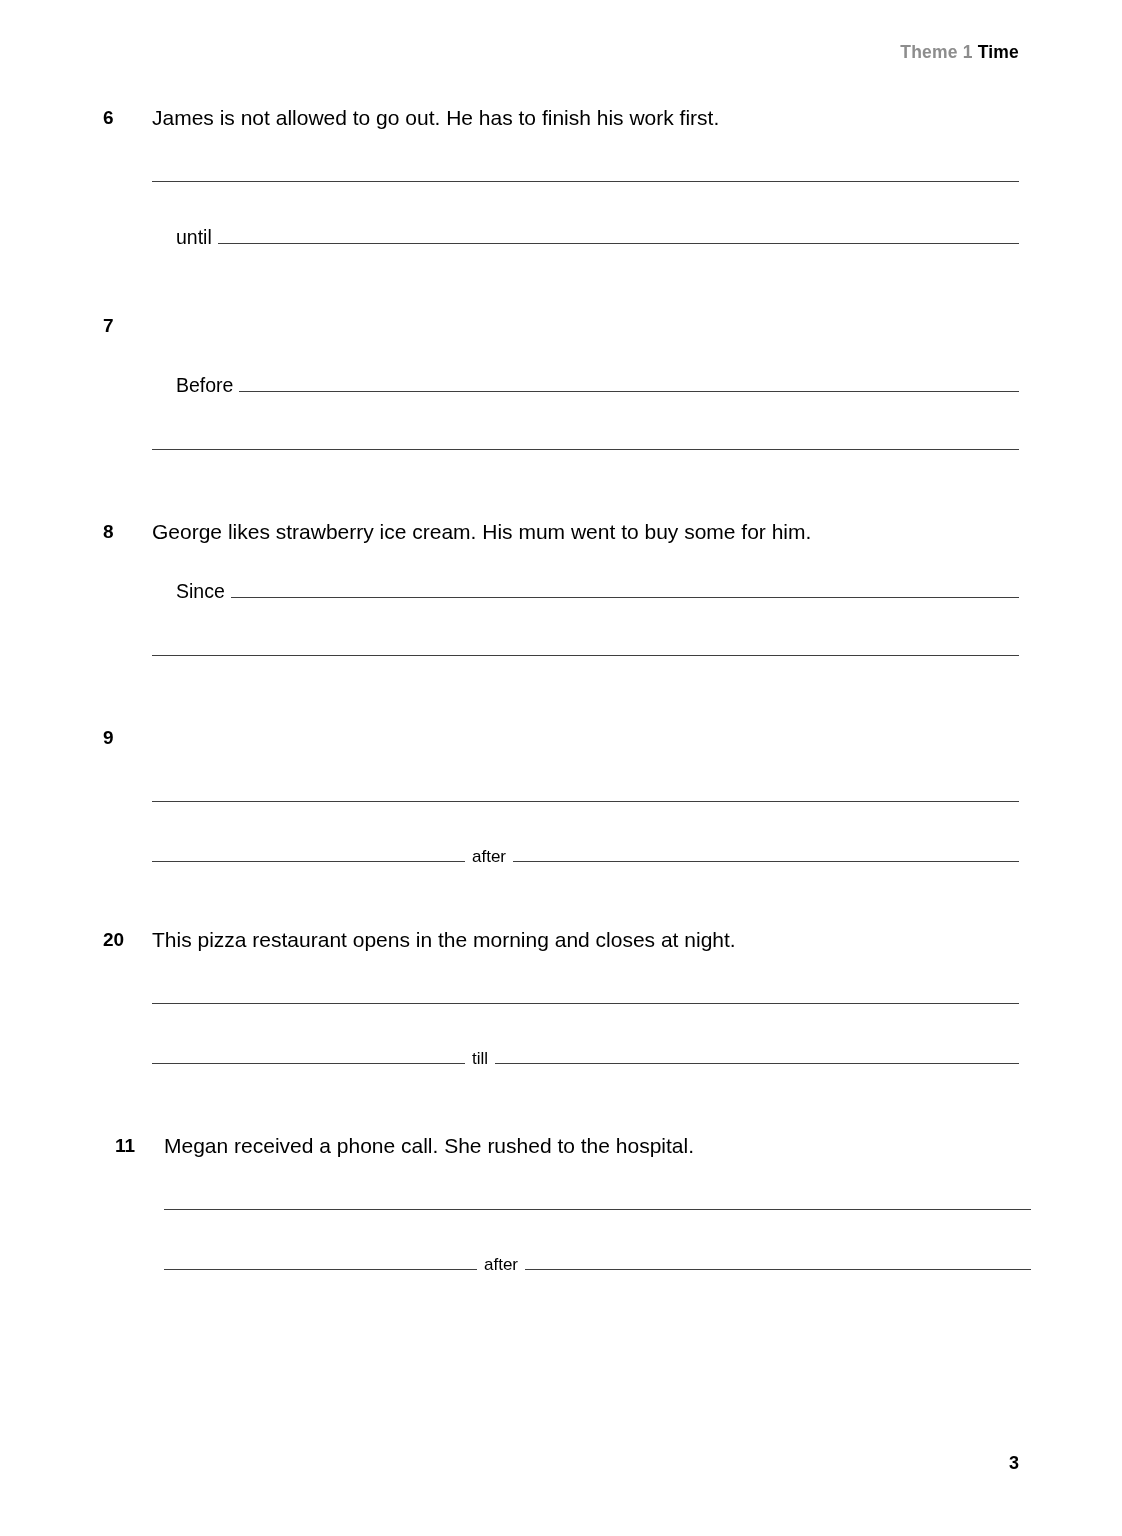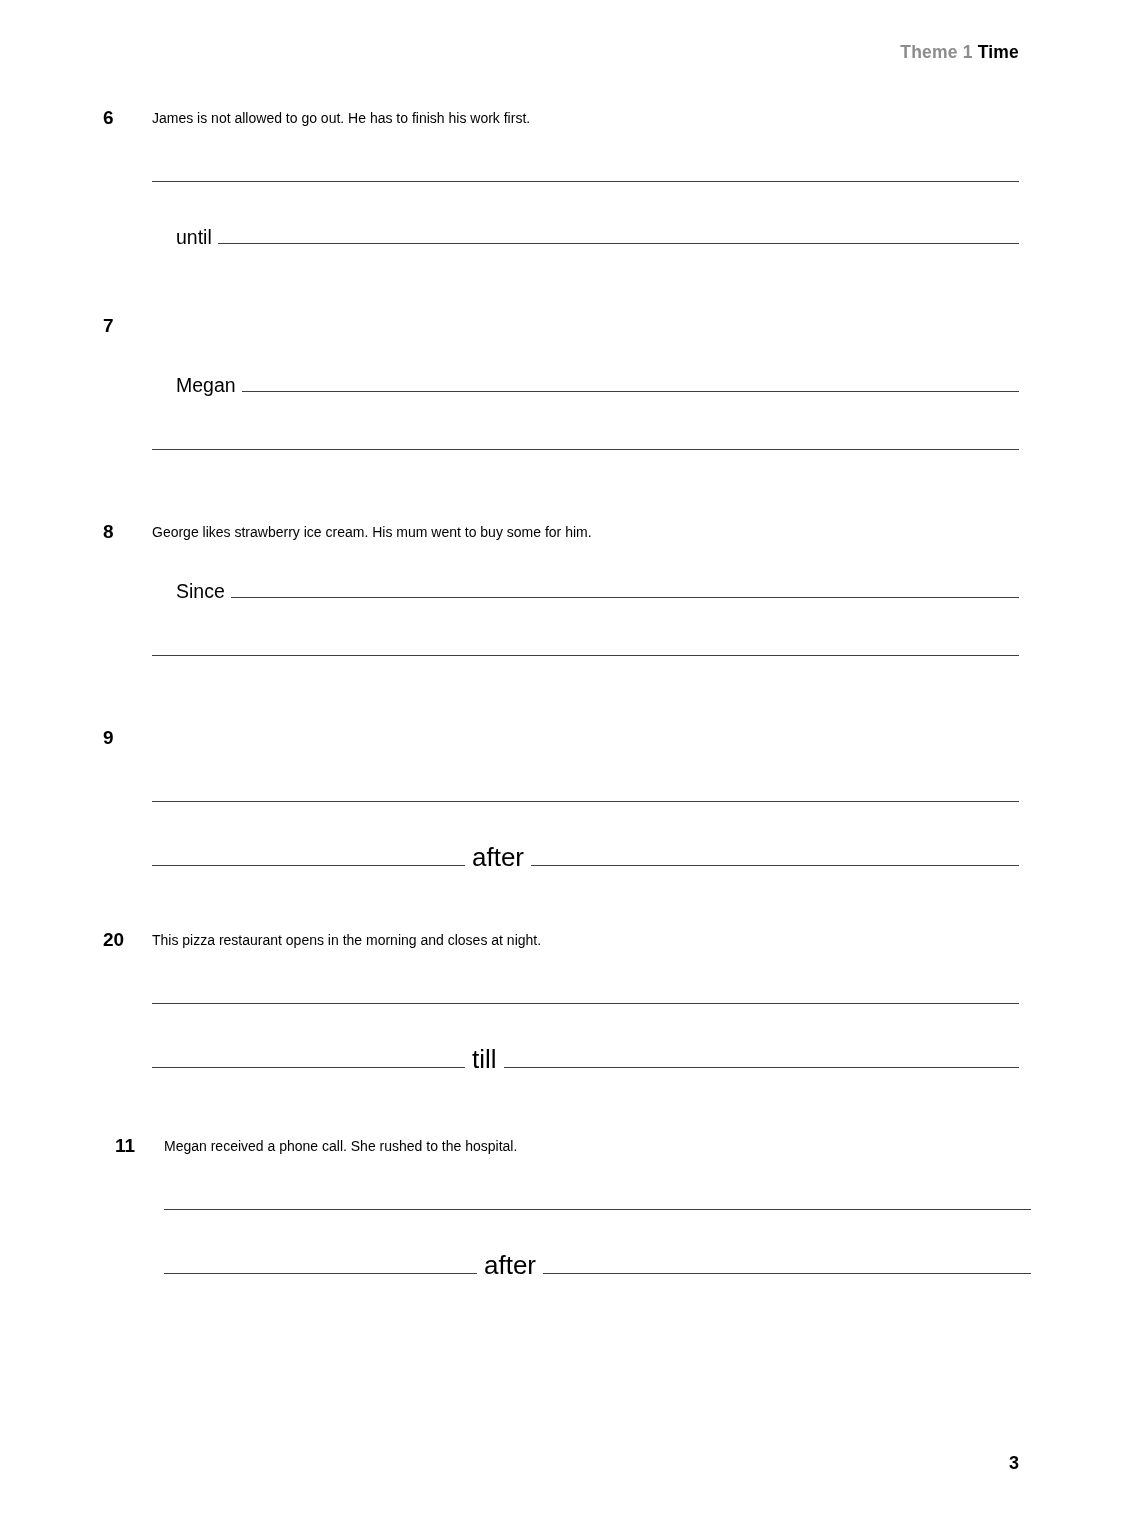--- a/index.html
+++ b/index.html
@@ -66,21 +66,21 @@
     top: 0;
     width: 36px;
     text-align: left;
     font-size: 19px;
     font-weight: 700;
     line-height: 28px;
   }
 
   .q-prompt {
     margin-left: 49px;
-    font-size: 14px;
+    font-size: 21px;
     line-height: 28px;
     font-weight: 400;
     white-space: nowrap;
   }
 
   
   .answer-area {
     margin-left: 49px;
     position: relative;
   }
@@ -129,21 +129,21 @@
     bottom: 4px;
     display: flex;
     align-items: baseline;
   }
   .mid-rule-left {
     flex: 0 0 auto;
     border-bottom: 1.6px solid #3f3f3f;
     height: 20px;
   }
   .mid-label {
-    font-size: 26px;
+    font-size: 17px;
     line-height: 26px;
     white-space: nowrap;
     padding: 0 7px;
   }
   .mid-rule-right {
     flex: 1 1 auto;
     border-bottom: 1.6px solid #3f3f3f;
     height: 20px;
   }
 
@@ -183,21 +183,21 @@
           </div>
         </div>
       </div>
       <div class="question" style="position: absolute; left: 0px; right: 0px; top: 208px;">
         <div class="q-head">
           <div class="q-number">7</div>
         </div>
         <div class="answer-area">
           <div class="ans-row">
             <div class="lead-row">
-              <span class="lead-label">Megan</span>
+              <span class="lead-label">Before</span>
               <span class="lead-rule"></span>
             </div>
           </div>
           <div class="ans-row">
             <div class="rule-full"></div>
           </div>
         </div>
       </div>
       <div class="question" style="position: absolute; left: 0px; right: 0px; top: 414px;">
         <div class="q-head">

